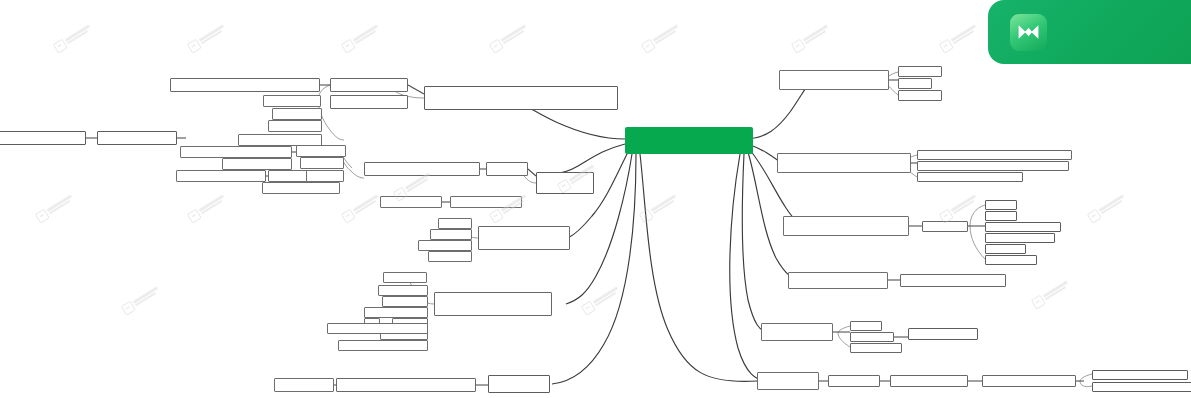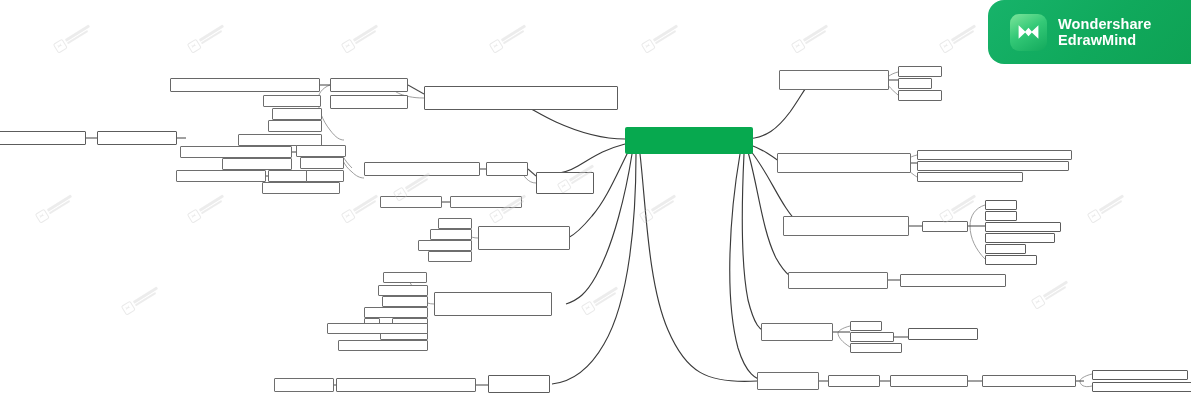--- a/index.html
+++ b/index.html
@@ -389,19 +389,15 @@
     </div>
 
   <div class="node root" id="root-node" style="left: 625px; top: 127px; width: 128px; height: 27px; background: rgb(7, 169, 79);"></div>
 
   <div id="brand">
     <div class="logo-mark">
       <svg width="23" height="16" viewBox="0 0 23 16">
         <path d="M1.6 1.2 L1.6 14.8 L8.2 8.6 L11.5 12.2 L14.8 8.6 L21.4 14.8 L21.4 1.2 L14.8 7.4 L11.5 3.8 L8.2 7.4 Z" fill="#ffffff"></path>
       </svg>
     </div>
-    <div class="brand-text">
-      <span class="l1">Wondershare</span>
-      <span class="l2">EdrawMind</span>
-    </div>
   </div>
 
 </div>
 
 </body></html>

